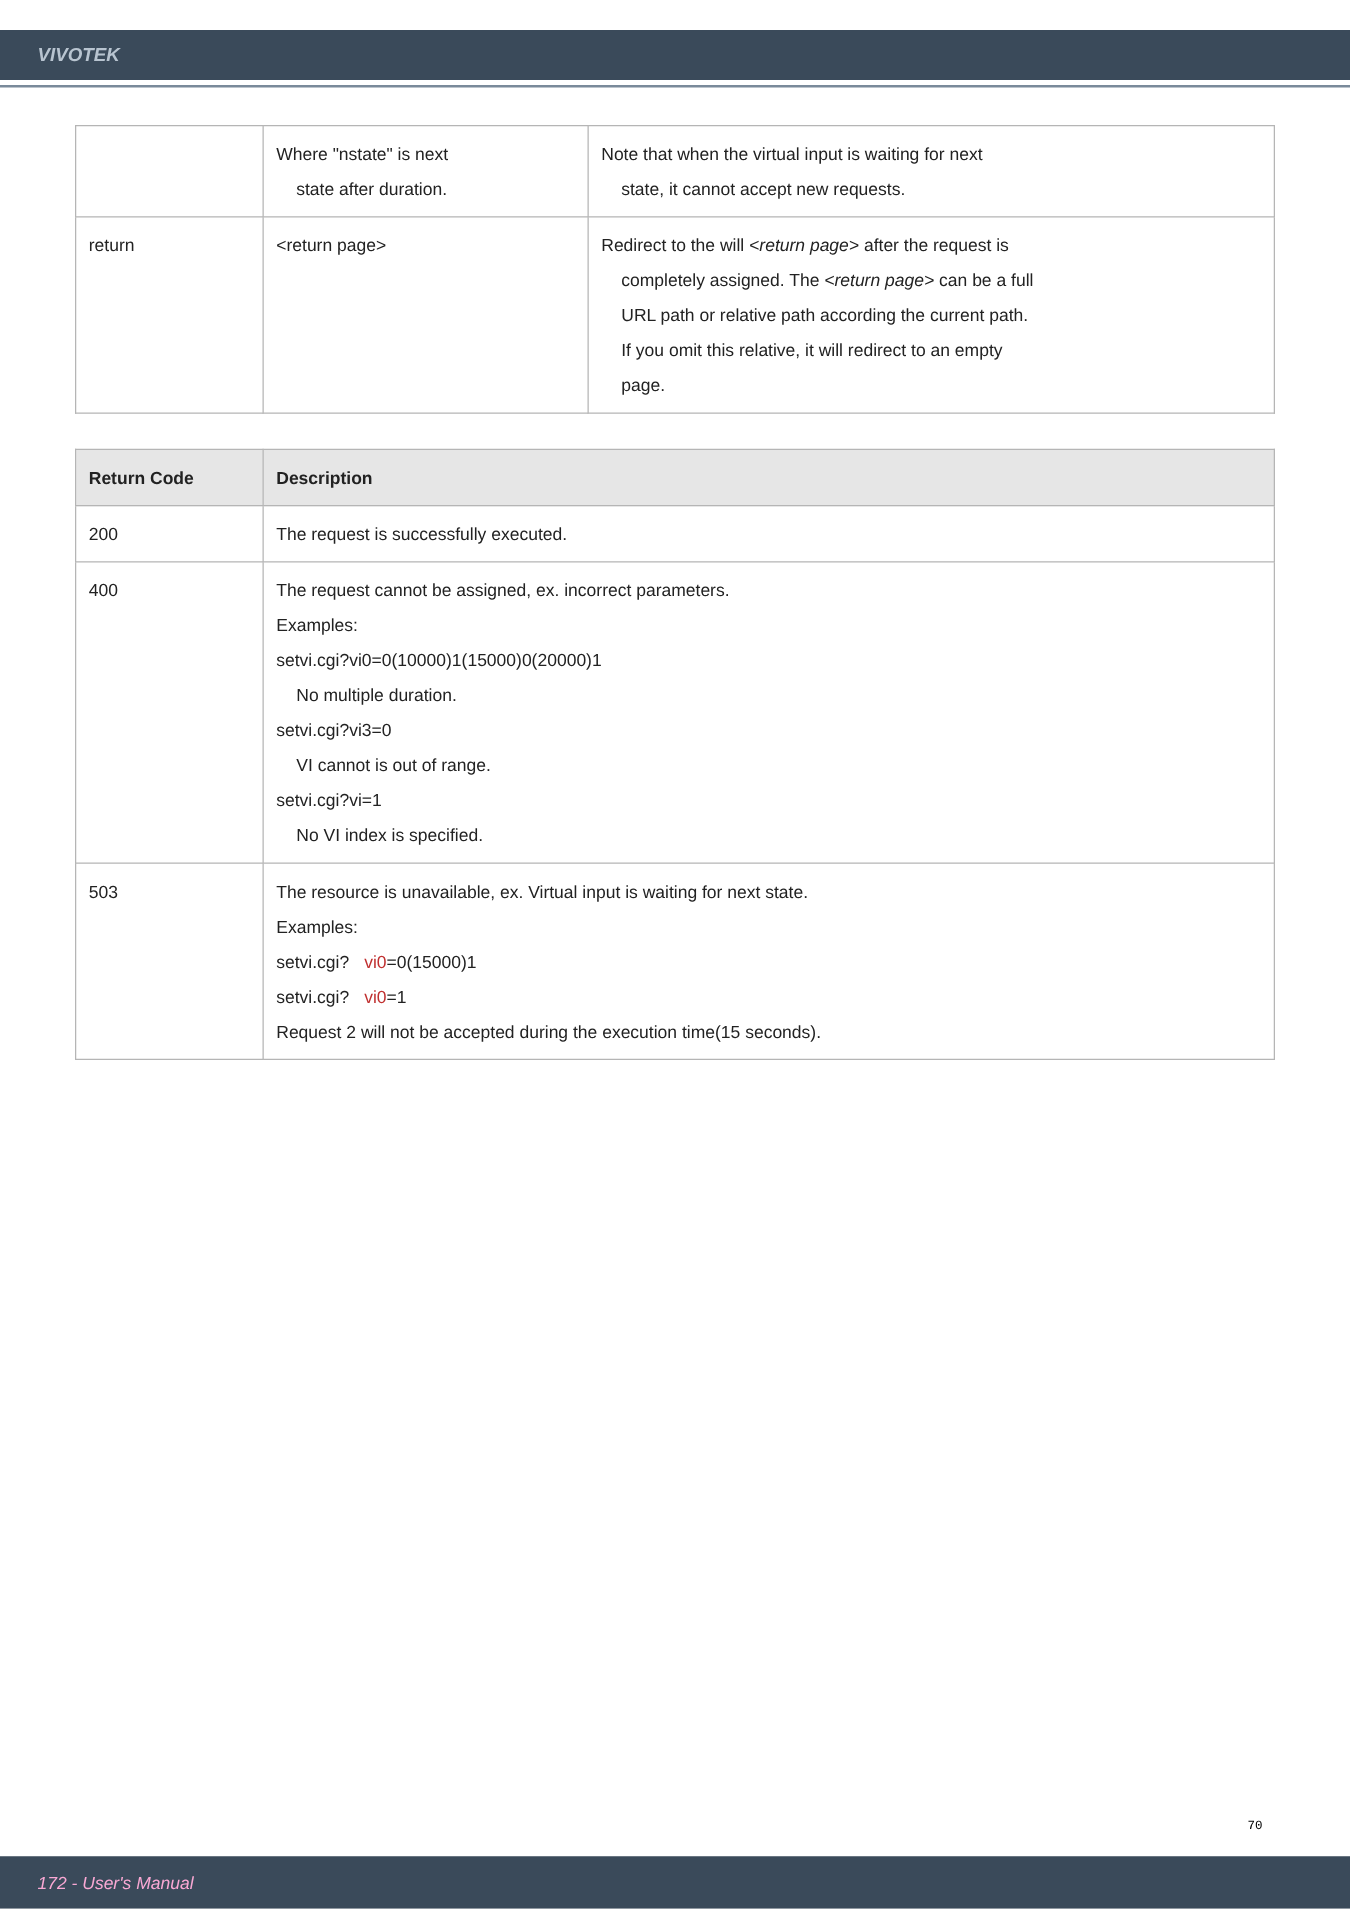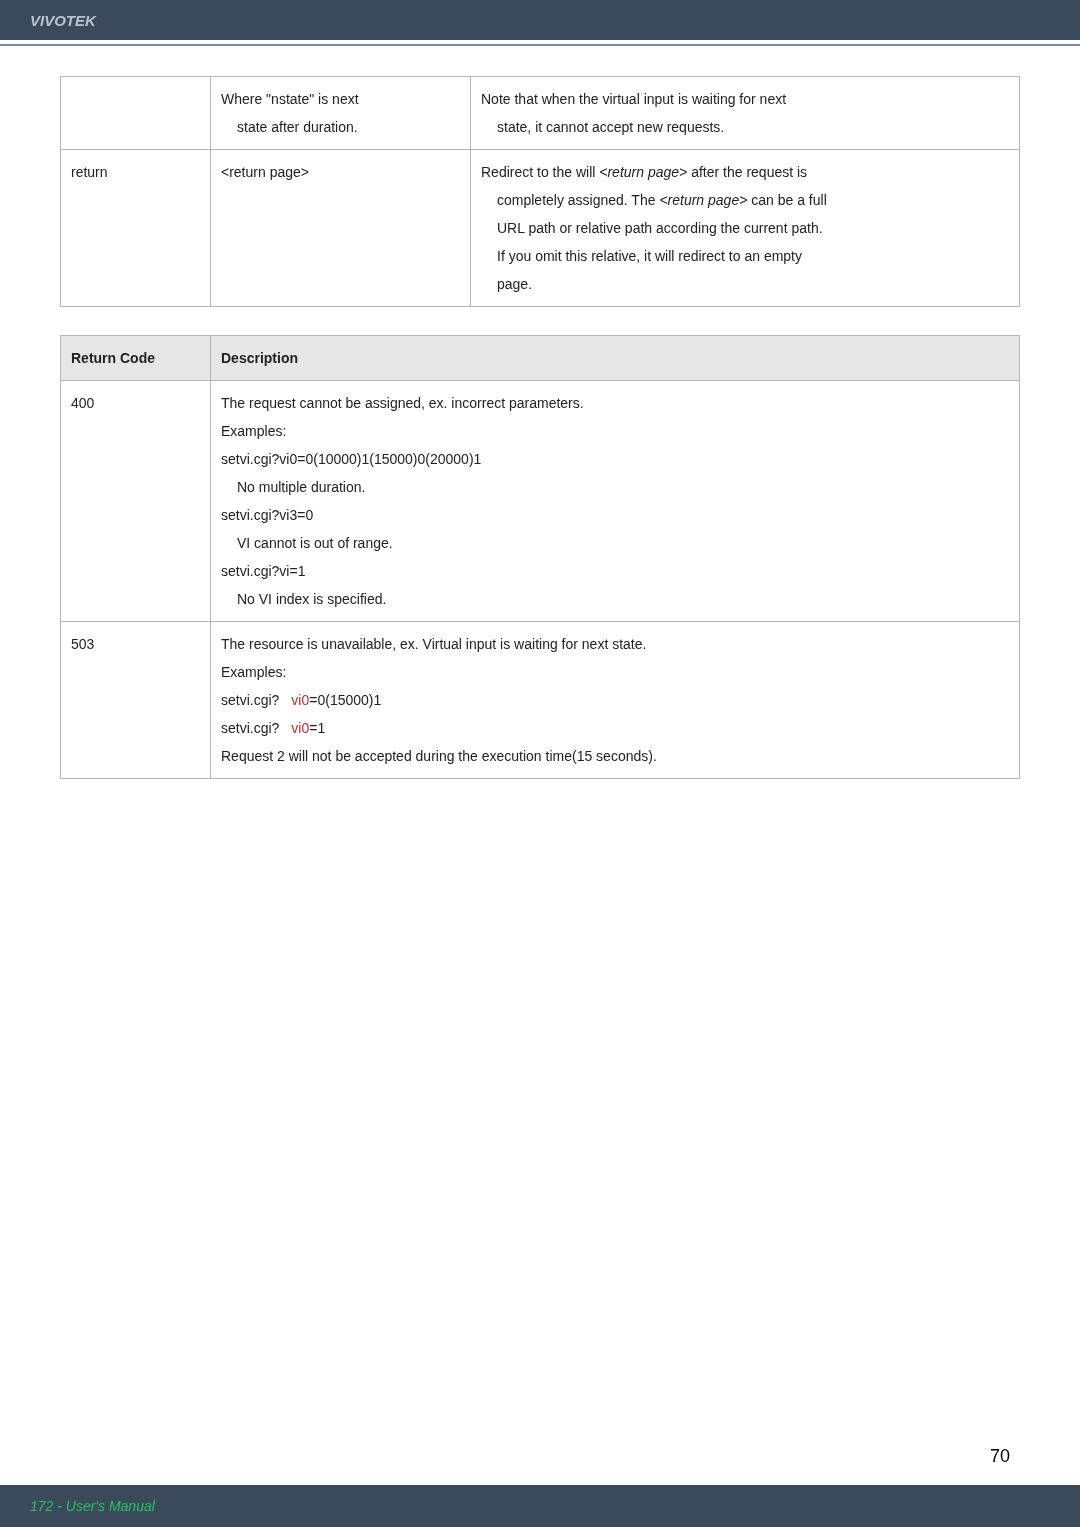--- a/index.html
+++ b/index.html
@@ -10,20 +10,21 @@
   height: 1527px;
   position: relative;
 }
 .header-bar {
   background: #3a4a5a;
   height: 40px;
   width: 100%;
   display: flex;
   align-items: center;
   padding-left: 30px;
+  margin-top: 24px;
 }
 .header-text {
   color: #b8c4d0;
   font-size: 15px;
   font-style: italic;
   font-weight: bold;
 }
 .header-rule {
   height: 2px;
   background: #7a8a9a;
@@ -60,30 +61,30 @@
   bottom: 0;
   left: 0;
   width: 100%;
   height: 42px;
   background: #3a4a5a;
   display: flex;
   align-items: center;
   padding-left: 30px;
 }
 .footer-text {
-  color: #22c55e;
+  color: #f9a8d4;
   font-style: italic;
   font-size: 14px;
 }
 .page-num {
   position: absolute;
   bottom: 60px;
   right: 70px;
-  font-size: 18px;
-  font-family: Liberation Sans, sans-serif;
+  font-size: 10px;
+  font-family: Liberation Mono, monospace;
 }
 </style>
 </head>
 <body>
 
 <div class="header-bar">
   <span class="header-text">VIVOTEK</span>
 </div>
 <div class="header-rule"></div>
 
@@ -116,20 +117,24 @@
   </tbody>
     </table>
 
   <table>
     <tbody>
         <tr>
       <td class="th-shade col-narrow">Return Code</td>
       <td class="th-shade">Description</td>
     </tr>
     <tr>
+      <td>200</td>
+      <td>The request is successfully executed.</td>
+    </tr>
+    <tr>
       <td>400</td>
       <td>
         <span>The request cannot be assigned, ex. incorrect parameters.</span><br>
         <span>Examples:</span><br>
         <span>setvi.cgi?vi0=0(10000)1(15000)0(20000)1</span><br>
         <span class="indent">No multiple duration.</span><br>
         <span>setvi.cgi?vi3=0</span><br>
         <span class="indent">VI cannot is out of range.</span><br>
         <span>setvi.cgi?vi=1</span><br>
         <span class="indent">No VI index is specified.</span>

